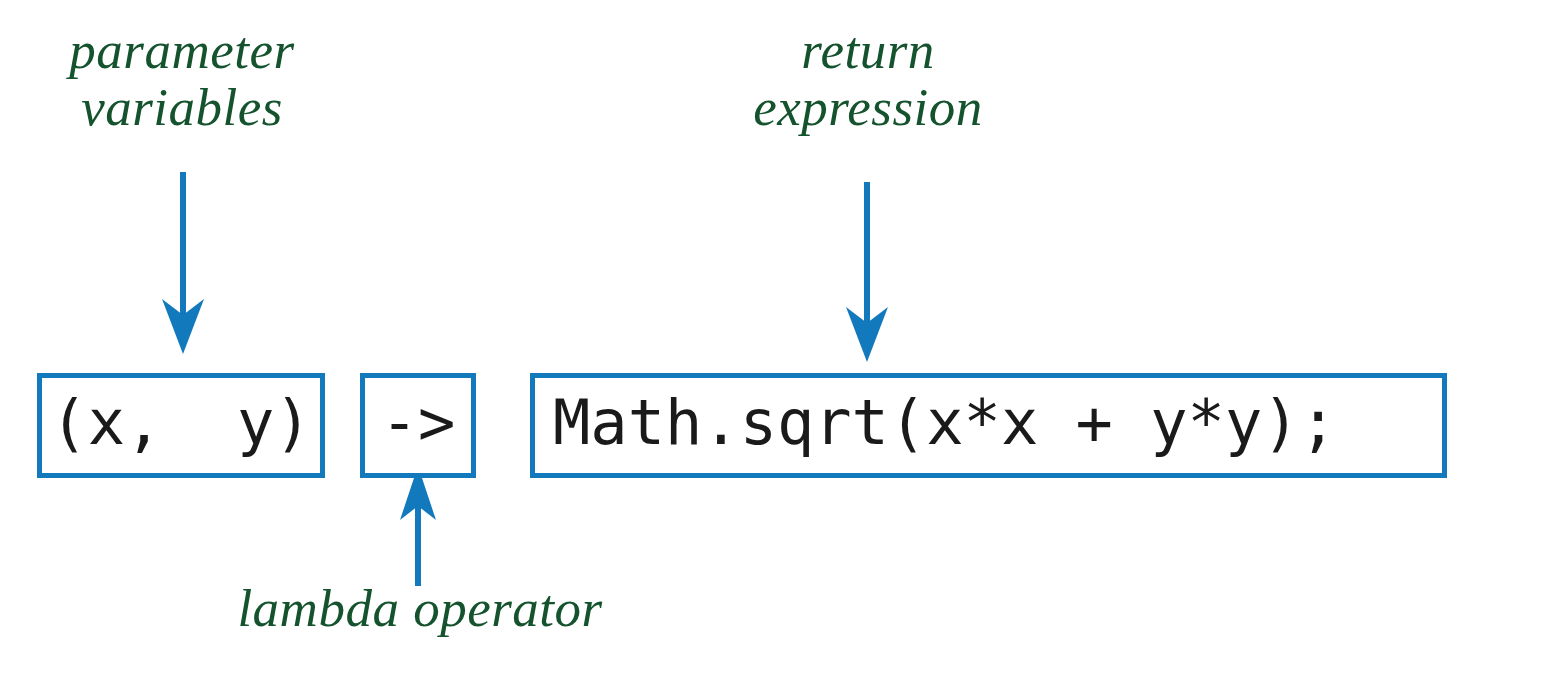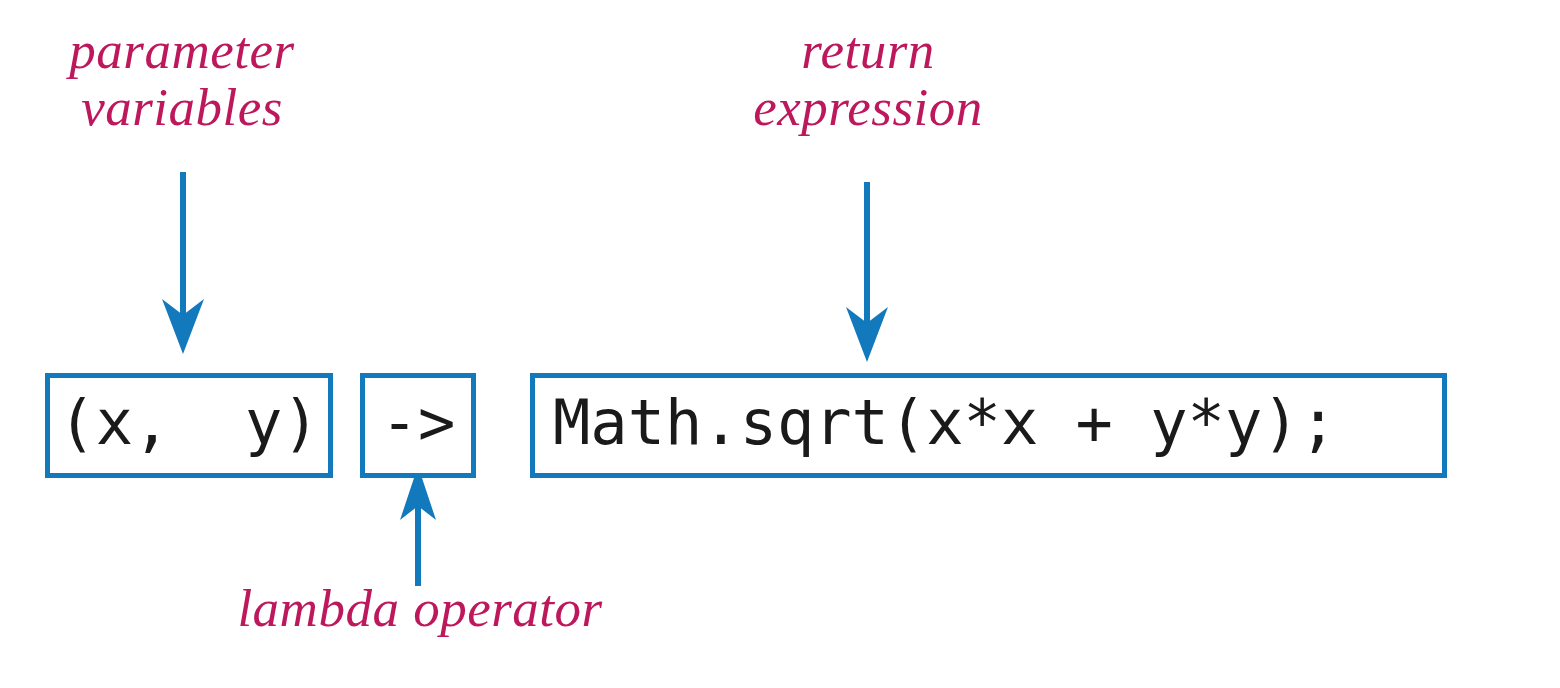--- a/index.html
+++ b/index.html
@@ -12,21 +12,21 @@
     width: 1560px;
     height: 688px;
     background: #ffffff;
     overflow: hidden;
     font-family: "Liberation Sans", sans-serif;
   }
 
   
   .annot {
     position: absolute;
-    color: #be185d;
+    color: #14532d;
     font-family: "Liberation Serif", "DejaVu Serif", serif;
     font-style: italic;
     font-size: 53px;
     line-height: 1.08;
     text-align: center;
     white-space: pre-line;
     letter-spacing: 0.5px;
     user-select: none;
   }
   #label-parameter-variables {
@@ -71,21 +71,20 @@
     white-space: pre;
     user-select: none;
   }
   #box-parameters {
     left: 37px;
     top: 373px;
     width: 288px;
     height: 105px;
     justify-content: center;
     padding-bottom: 6px;
-    margin-left: 8px;
   }
   #box-operator {
     left: 360px;
     top: 373px;
     width: 116px;
     height: 105px;
     justify-content: center;
     padding-bottom: 6px;
   }
   #box-expression {

